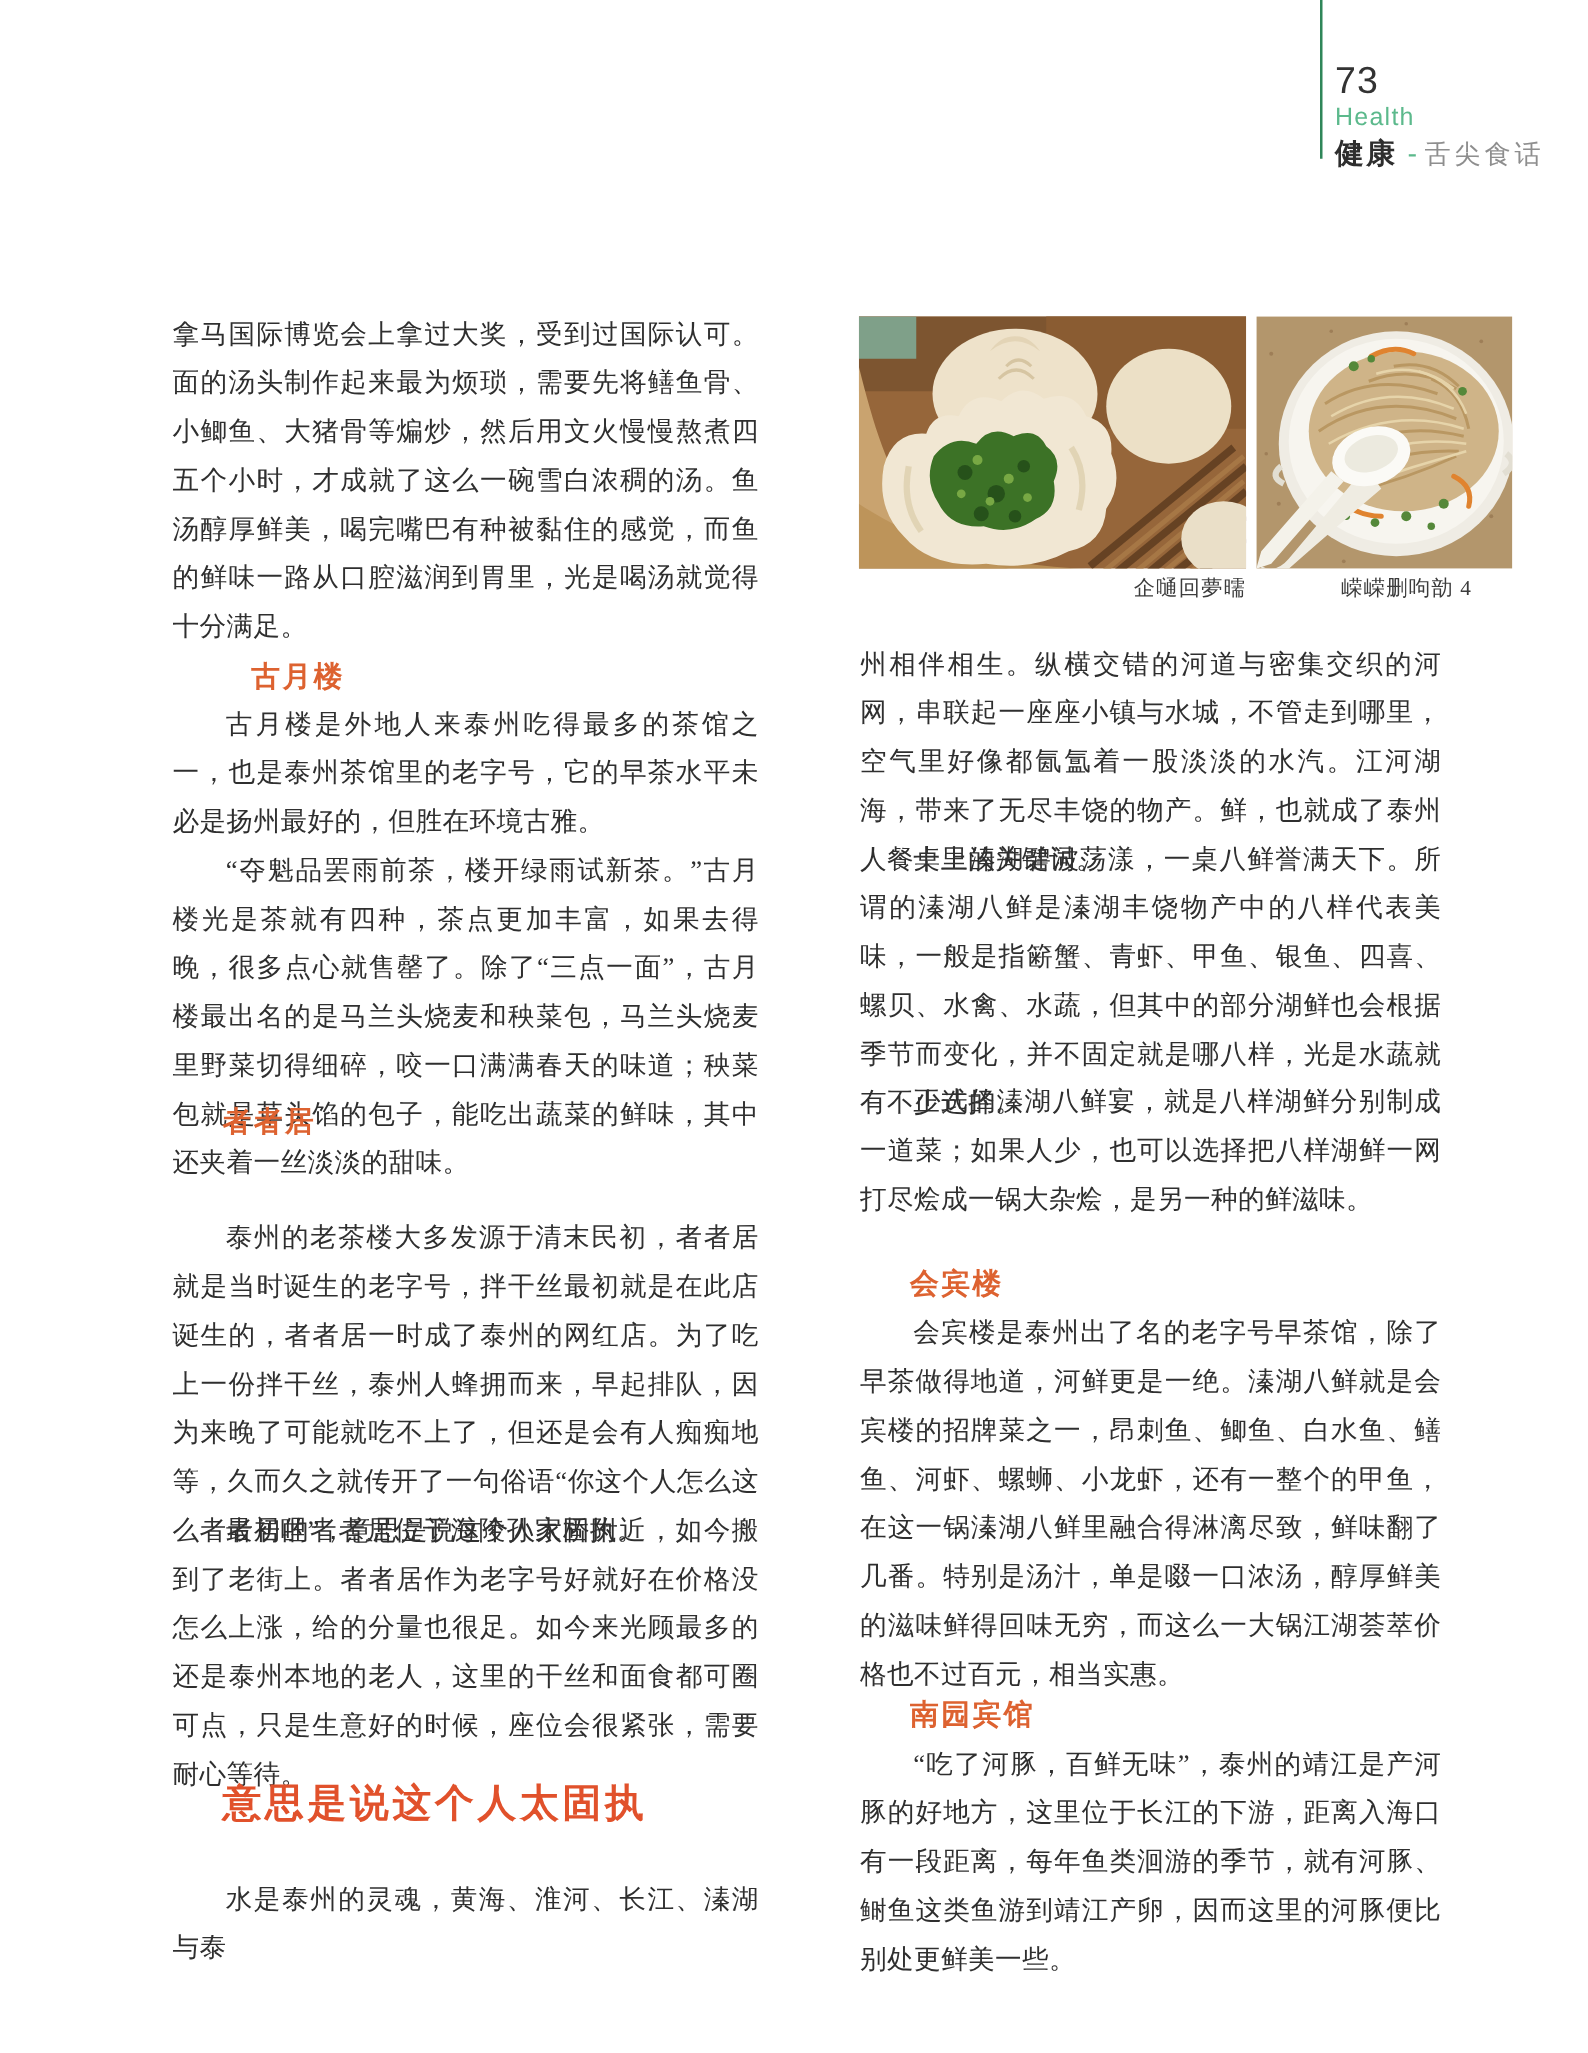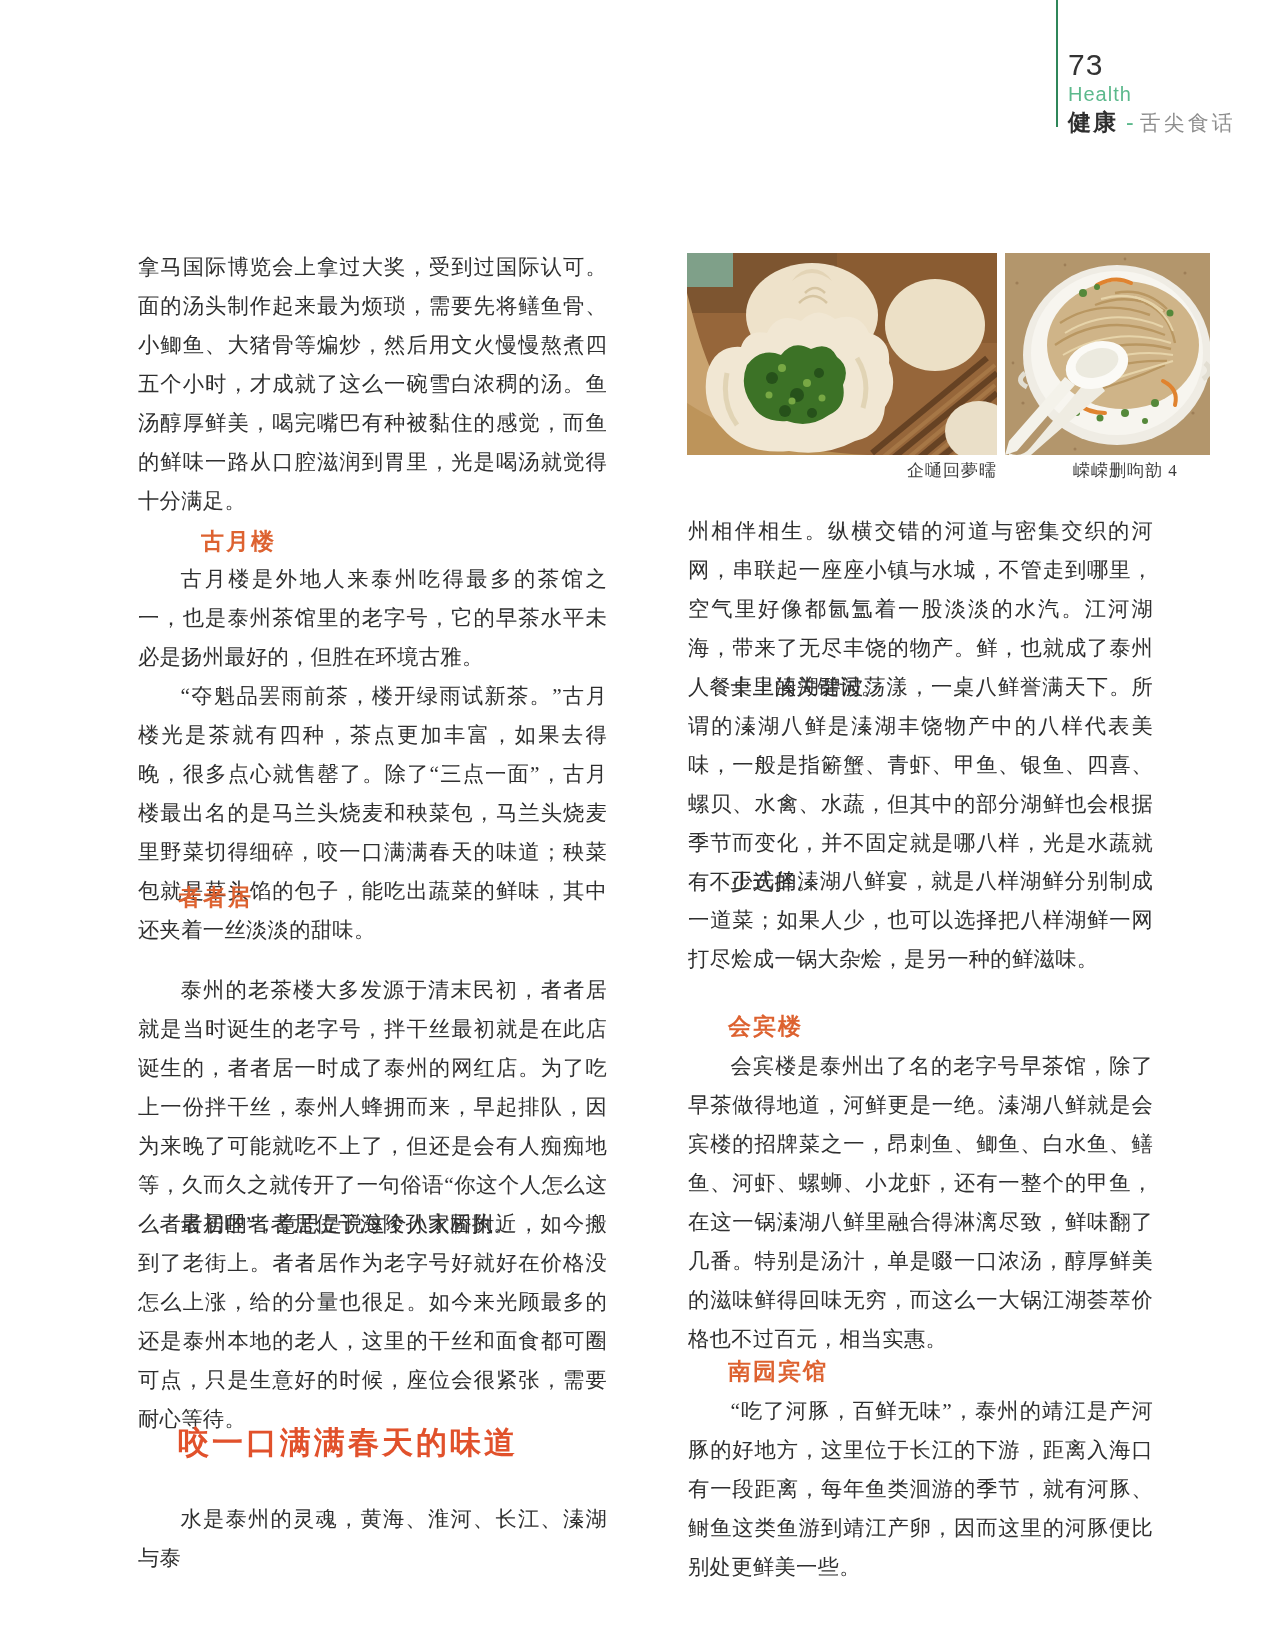--- a/index.html
+++ b/index.html
@@ -186,21 +186,21 @@
   <div class="blk" style="left:178px; top:884px;">
     <h3 class="sub">者者居</h3>
   </div>
   <div class="blk" style="left:138px; top:971px; width:469px;">
     <p class="body">泰州的老茶楼大多发源于清末民初，者者居就是当时诞生的老字号，拌干丝最初就是在此店诞生的，者者居一时成了泰州的网红店。为了吃上一份拌干丝，泰州人蜂拥而来，早起排队，因为来晚了可能就吃不上了，但还是会有人痴痴地等，久而久之就传开了一句俗语“你这个人怎么这么者者居哩”，意思是说这个人太固执。</p>
   </div>
   <div class="blk" style="left:138px; top:1205px; width:469px;">
     <p class="body">最初的者者居位于海陵孙家桥附近，如今搬到了老街上。者者居作为老字号好就好在价格没怎么上涨，给的分量也很足。如今来光顾最多的还是泰州本地的老人，这里的干丝和面食都可圈可点，只是生意好的时候，座位会很紧张，需要耐心等待。</p>
   </div>
   <div class="blk" style="left:178px; top:1426px;">
-    <h2 class="big">咬一口满满春天的味道</h2>
+    <h2 class="big">意思是说这个人太固执</h2>
   </div>
   <div class="blk" style="left:138px; top:1500px; width:469px;">
     <p class="body">水是泰州的灵魂，黄海、淮河、长江、溱湖与泰</p>
   </div>
 
   <div class="blk" style="left:688px; top:512px; width:465px;">
     <p class="body noindent">州相伴相生。纵横交错的河道与密集交织的河网，串联起一座座小镇与水城，不管走到哪里，空气里好像都氤氲着一股淡淡的水汽。江河湖海，带来了无尽丰饶的物产。鲜，也就成了泰州人餐桌上的关键词。</p>
   </div>
   <div class="blk" style="left:688px; top:668px; width:465px;">
     <p class="body">十里溱湖碧波荡漾，一桌八鲜誉满天下。所谓的溱湖八鲜是溱湖丰饶物产中的八样代表美味，一般是指簖蟹、青虾、甲鱼、银鱼、四喜、螺贝、水禽、水蔬，但其中的部分湖鲜也会根据季节而变化，并不固定就是哪八样，光是水蔬就有不少选择。</p>

